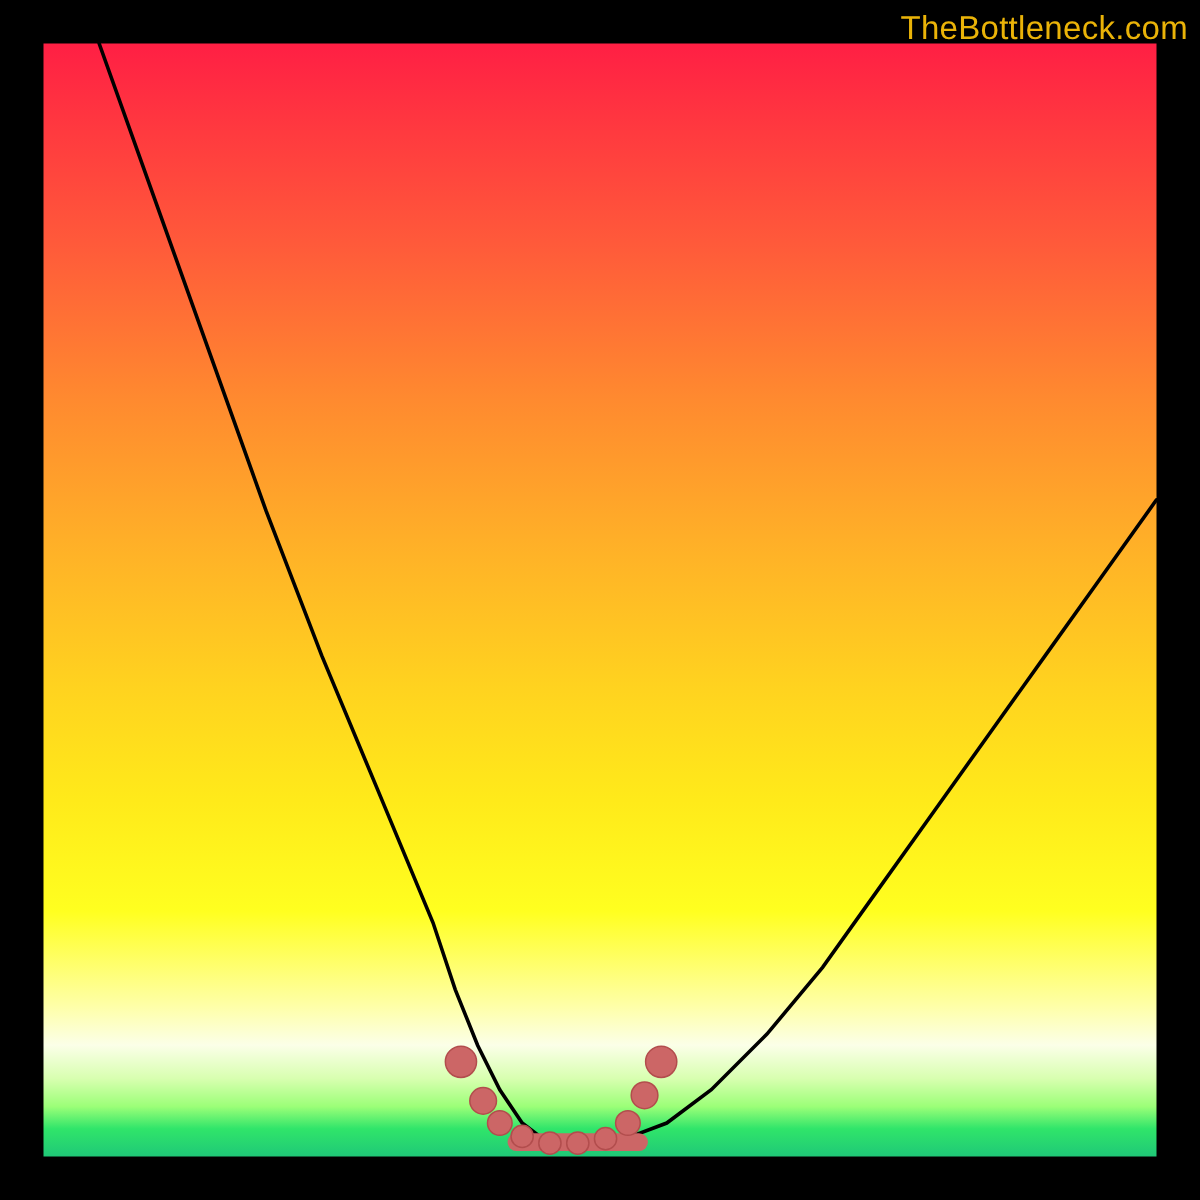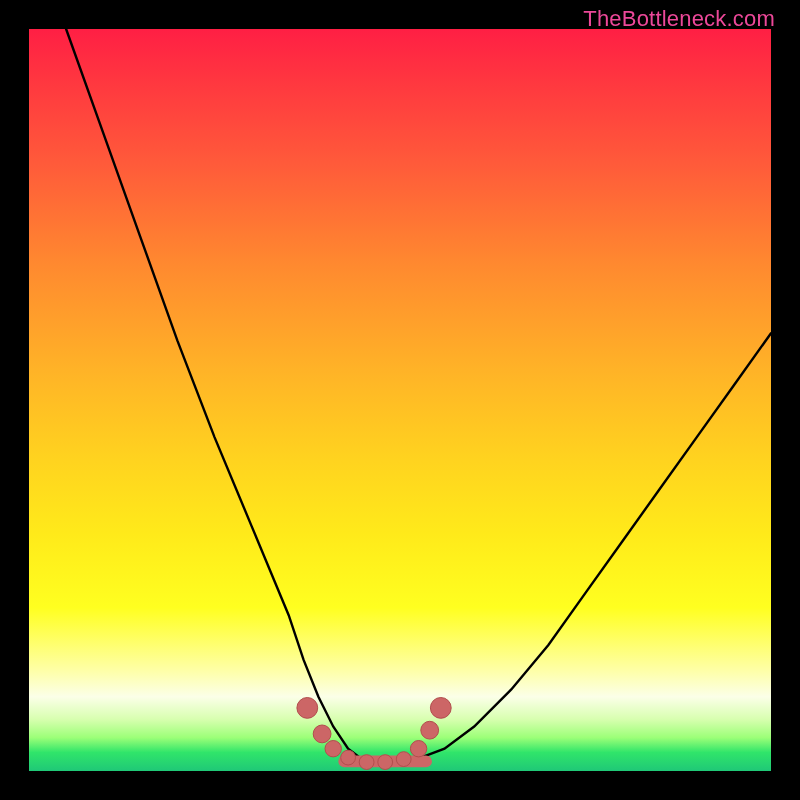--- a/index.html
+++ b/index.html
@@ -39,22 +39,22 @@
       #fbffe8 90%,
       #d8ffb0 93%,
       #9cff78 95.5%,
       #30e56a 97.5%,
       #1fc877 100%
     );
   }
   .watermark {
     position: absolute;
     top: 6px;
-    right: 25px;
-    color: #ec4899;
+    right: 8px;
+    color: #eab308;
     font-size: 22px;
     font-weight: 500;
     letter-spacing: 0.2px;
     user-select: none;
   }
   svg.curve {
     position: absolute;
     left: 0;
     top: 0;
     width: 742px;

